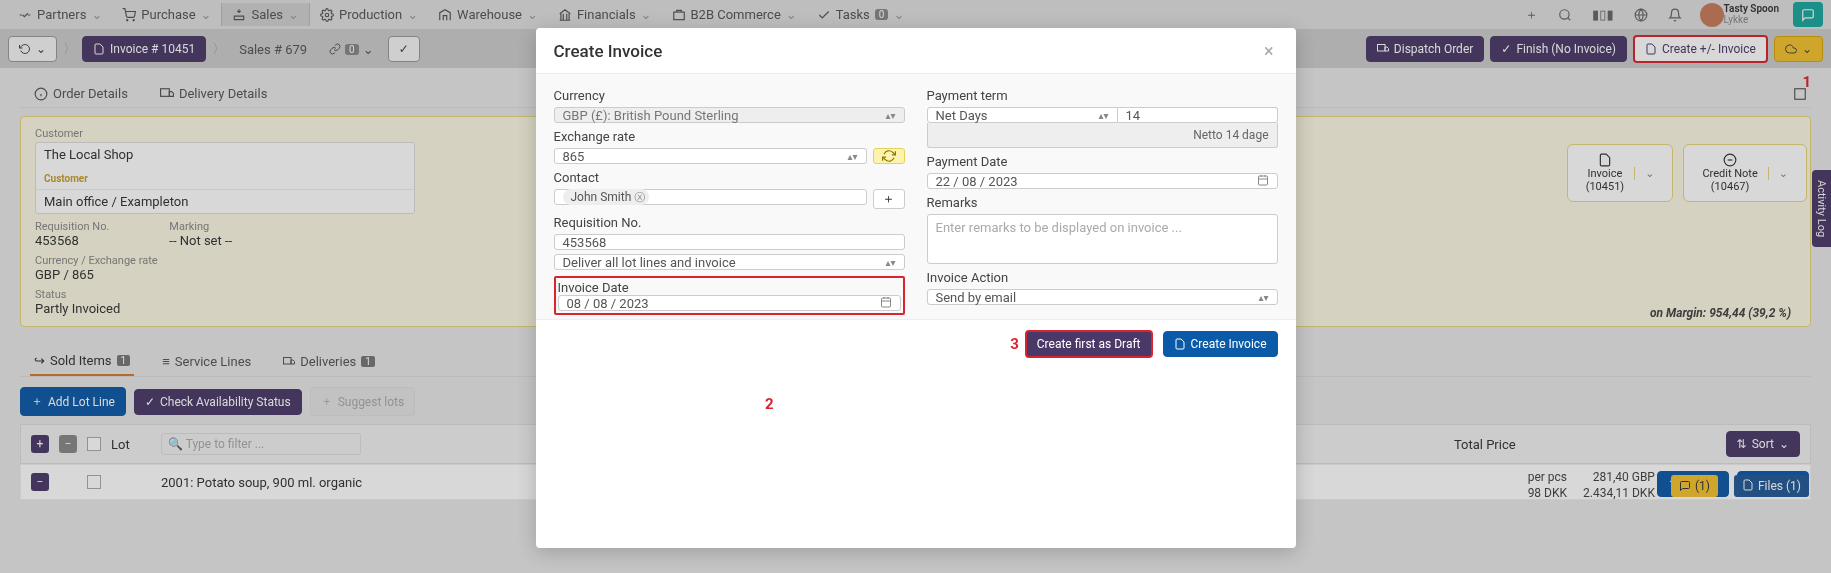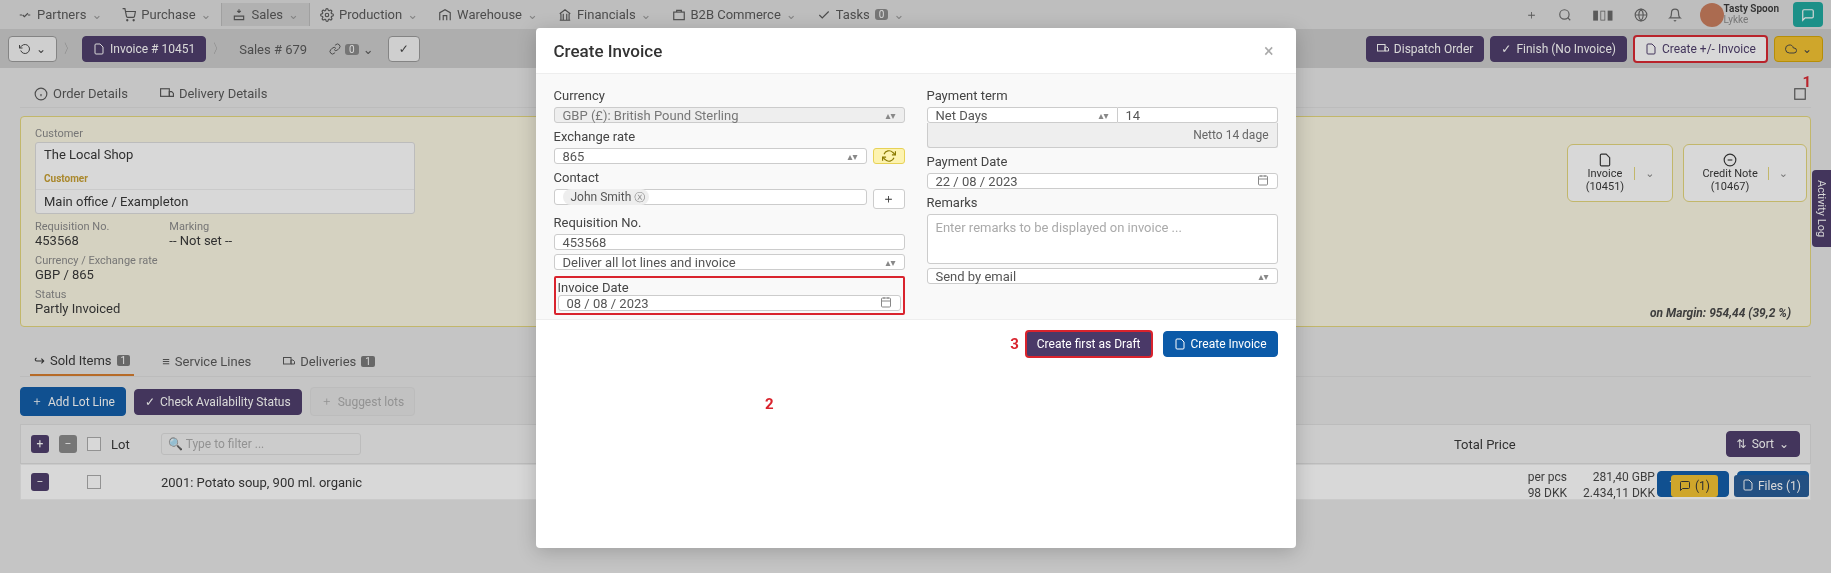--- a/index.html
+++ b/index.html
@@ -444,20 +444,21 @@
                 <line x1="8" y1="2" x2="8" y2="6"></line>
                 <line x1="3" y1="10" x2="21" y2="10"></line>
               </svg></span>
           </div>
 
         <div class="flabel">Remarks</div>
         <div class="finput textarea">
             <span>Enter remarks to be displayed on invoice ...</span>
           </div>
 
+        <div class="flabel">Invoice Action</div>
         <div class="fselect">
             <span>Send by email</span>
             <span class="caret">▴▾</span>
           </div>
       </div>
     </div>
     <div class="callout" style="left:765px; top:395px">2</div>
     <div class="modal-ft">
       <span class="callout" style="position:static; margin-right:-4px">3</span>
       <div class="btn draft-red">Create first as Draft</div>

